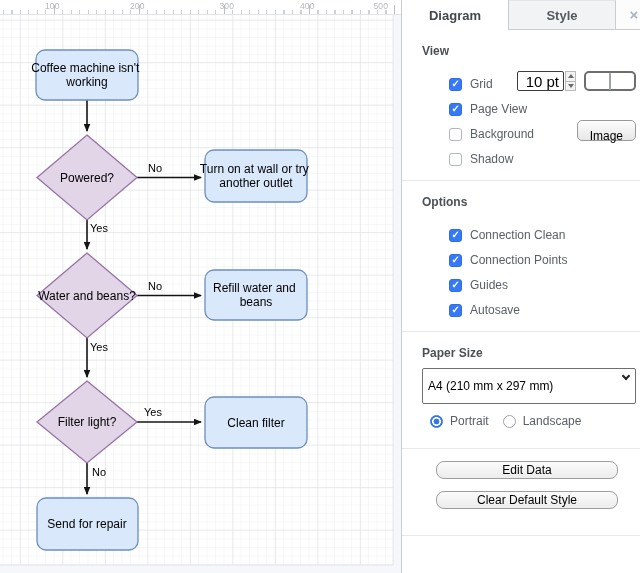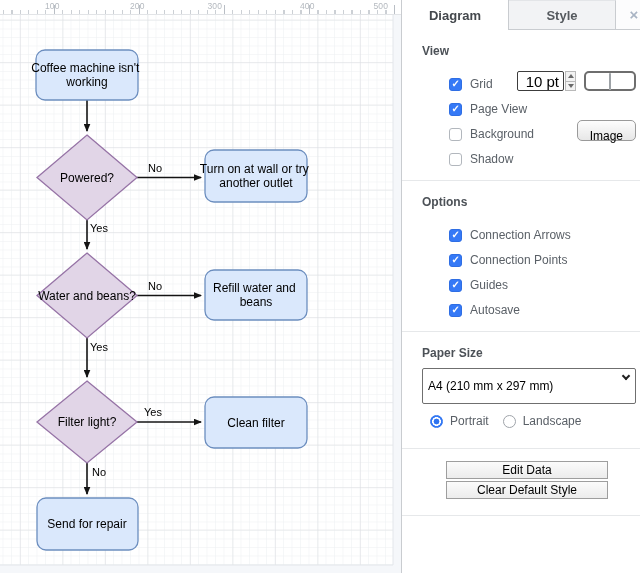--- a/index.html
+++ b/index.html
@@ -59,34 +59,34 @@
   .paper-select { width:100%; height:36px; border:1px solid #6f6f6f; border-radius:2px; background:#fff; font-size:12px; color:#000; padding:0 18px 0 5px; appearance:none; -webkit-appearance:none; font-family:"Liberation Sans",sans-serif; }
   .chev { position:absolute; right:7px; top:5px; width:6px; height:6px; border-right:2px solid #222; border-bottom:2px solid #222; transform:rotate(45deg); pointer-events:none; }
 
   .radio-row { display:flex; align-items:center; height:26px; margin-top:4px; padding-left:8px; }
   .radio { width:13px; height:13px; border-radius:50%; flex:0 0 13px; }
   .radio-on { border:1px solid #2f74f0; background:radial-gradient(circle at 50% 50%, #2f74f0 0 2.6px, #ffffff 3.2px 4.2px, #3579f6 4.6px); }
   .radio-off { border:1px solid #9fa4aa; background:#fff; }
   .radio-label { margin:0 14px 0 7px; }
 
   .actions { padding:12px 16px 14px; border-bottom:1px solid #e6e8ea; }
-  .panel-btn { display:block; width:162px; height:18px; margin:0 auto 2px; background:linear-gradient(#fbfbfb,#ececec); border:1px solid #9e9e9e; border-radius:0; font-size:12px; color:#000; line-height:15px; font-family:"Liberation Sans",sans-serif; }
+  .panel-btn { display:block; width:182px; height:18px; margin:0 auto 12px; background:linear-gradient(#fbfbfb,#ececec); border:1px solid #9e9e9e; border-radius:8px; font-size:12px; color:#000; line-height:15px; font-family:"Liberation Sans",sans-serif; }
   .panel-rest { flex:1; }
 </style>
 </head>
 <body>
 
 <div class="app">
 
   <div class="canvas">
     <div class="ruler">
       <div class="ruler-ticks"></div>
       <span class="rlabel" style="left:53.5px">100</span>
       <span class="rlabel" style="left:138.5px">200</span>
-      <span class="rlabel" style="left:216px">300</span>
+      <span class="rlabel" style="left:228px">300</span>
       <span class="rlabel" style="left:308.5px">400</span>
       <span class="rlabel" style="left:382px">500</span>
     </div>
 
     <div class="diagram-wrap">
       <svg width="401" height="558" viewBox="0 0 401 558">
         <defs>
           <pattern id="gMinor" width="8.5" height="8.5" x="2.5" y="5" patternUnits="userSpaceOnUse">
             <path d="M8.5 0H0V8.5" fill="none" stroke="#edeff2" stroke-width="1"></path>
           </pattern>
@@ -195,21 +195,21 @@
       <div class="row">
         <span class="cb cb-off"></span>
         <span class="row-label">Shadow</span>
       </div>
     </div>
 
     <div class="section">
       <div class="sec-head">Options</div>
       <div class="row">
         <span class="cb cb-on"></span>
-        <span class="row-label">Connection Arrows</span>
+        <span class="row-label">Connection Clean</span>
       </div>
       <div class="row">
         <span class="cb cb-on"></span>
         <span class="row-label">Connection Points</span>
       </div>
       <div class="row">
         <span class="cb cb-on"></span>
         <span class="row-label">Guides</span>
       </div>
       <div class="row">

